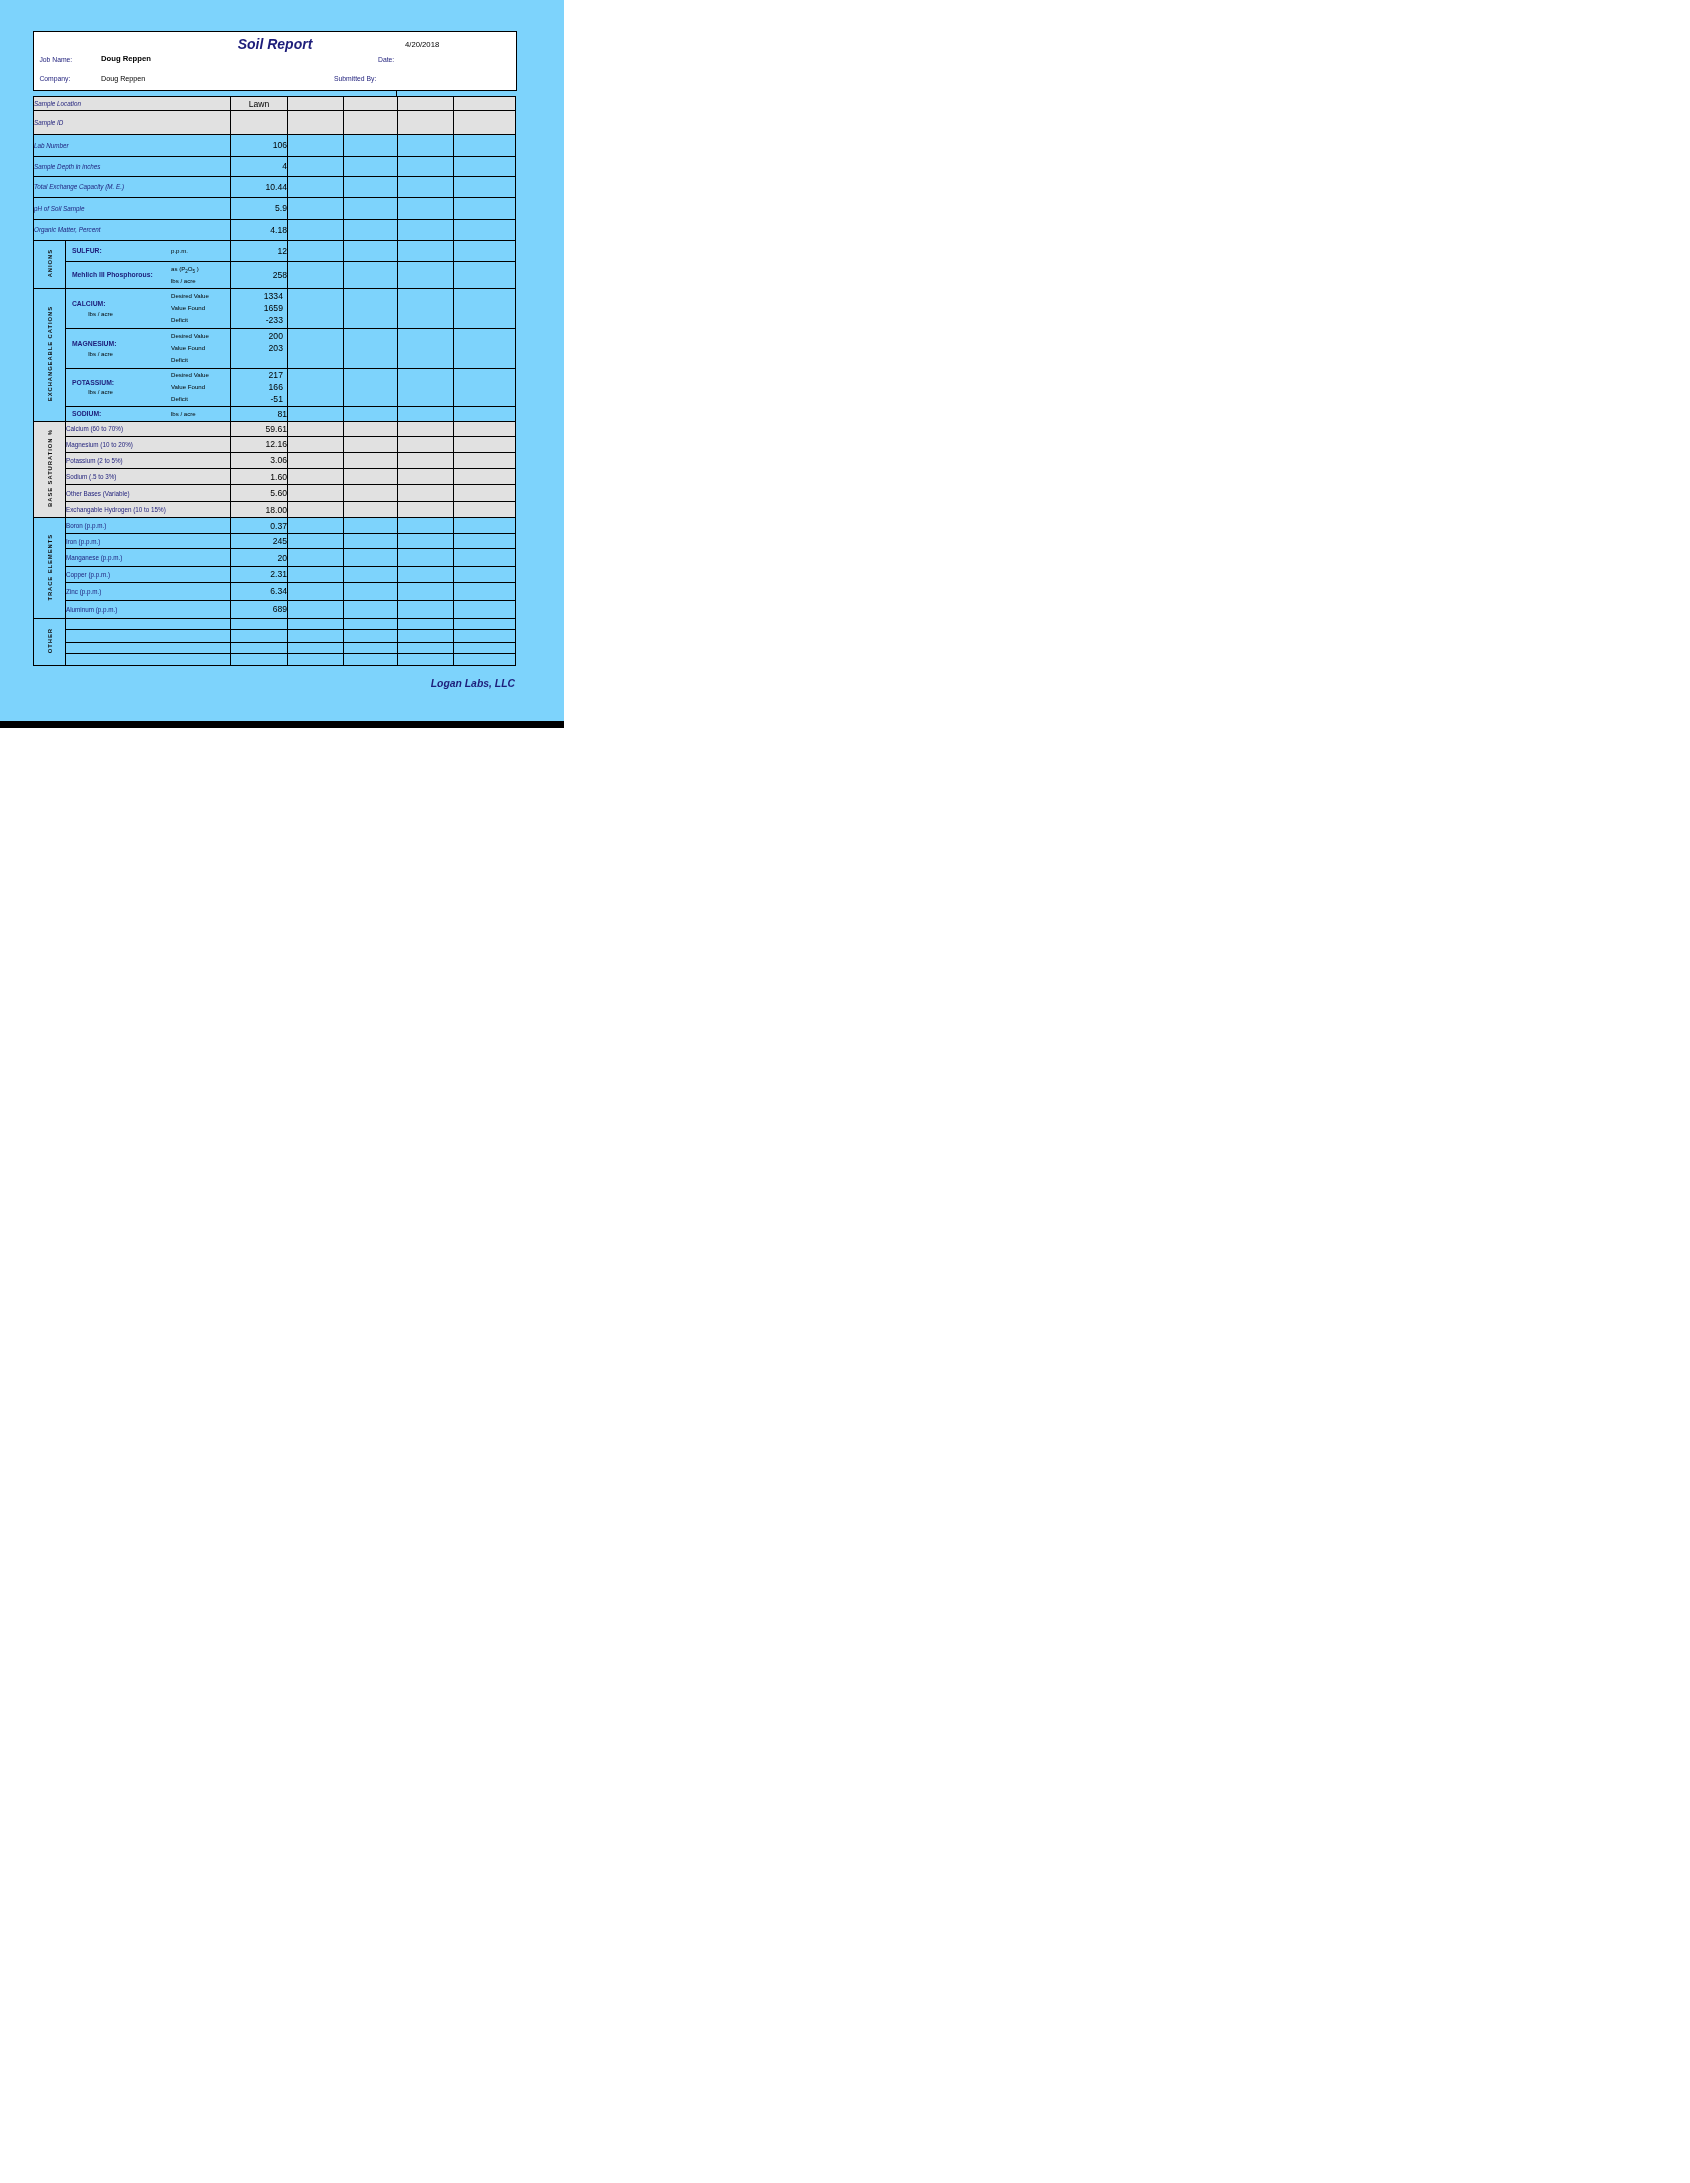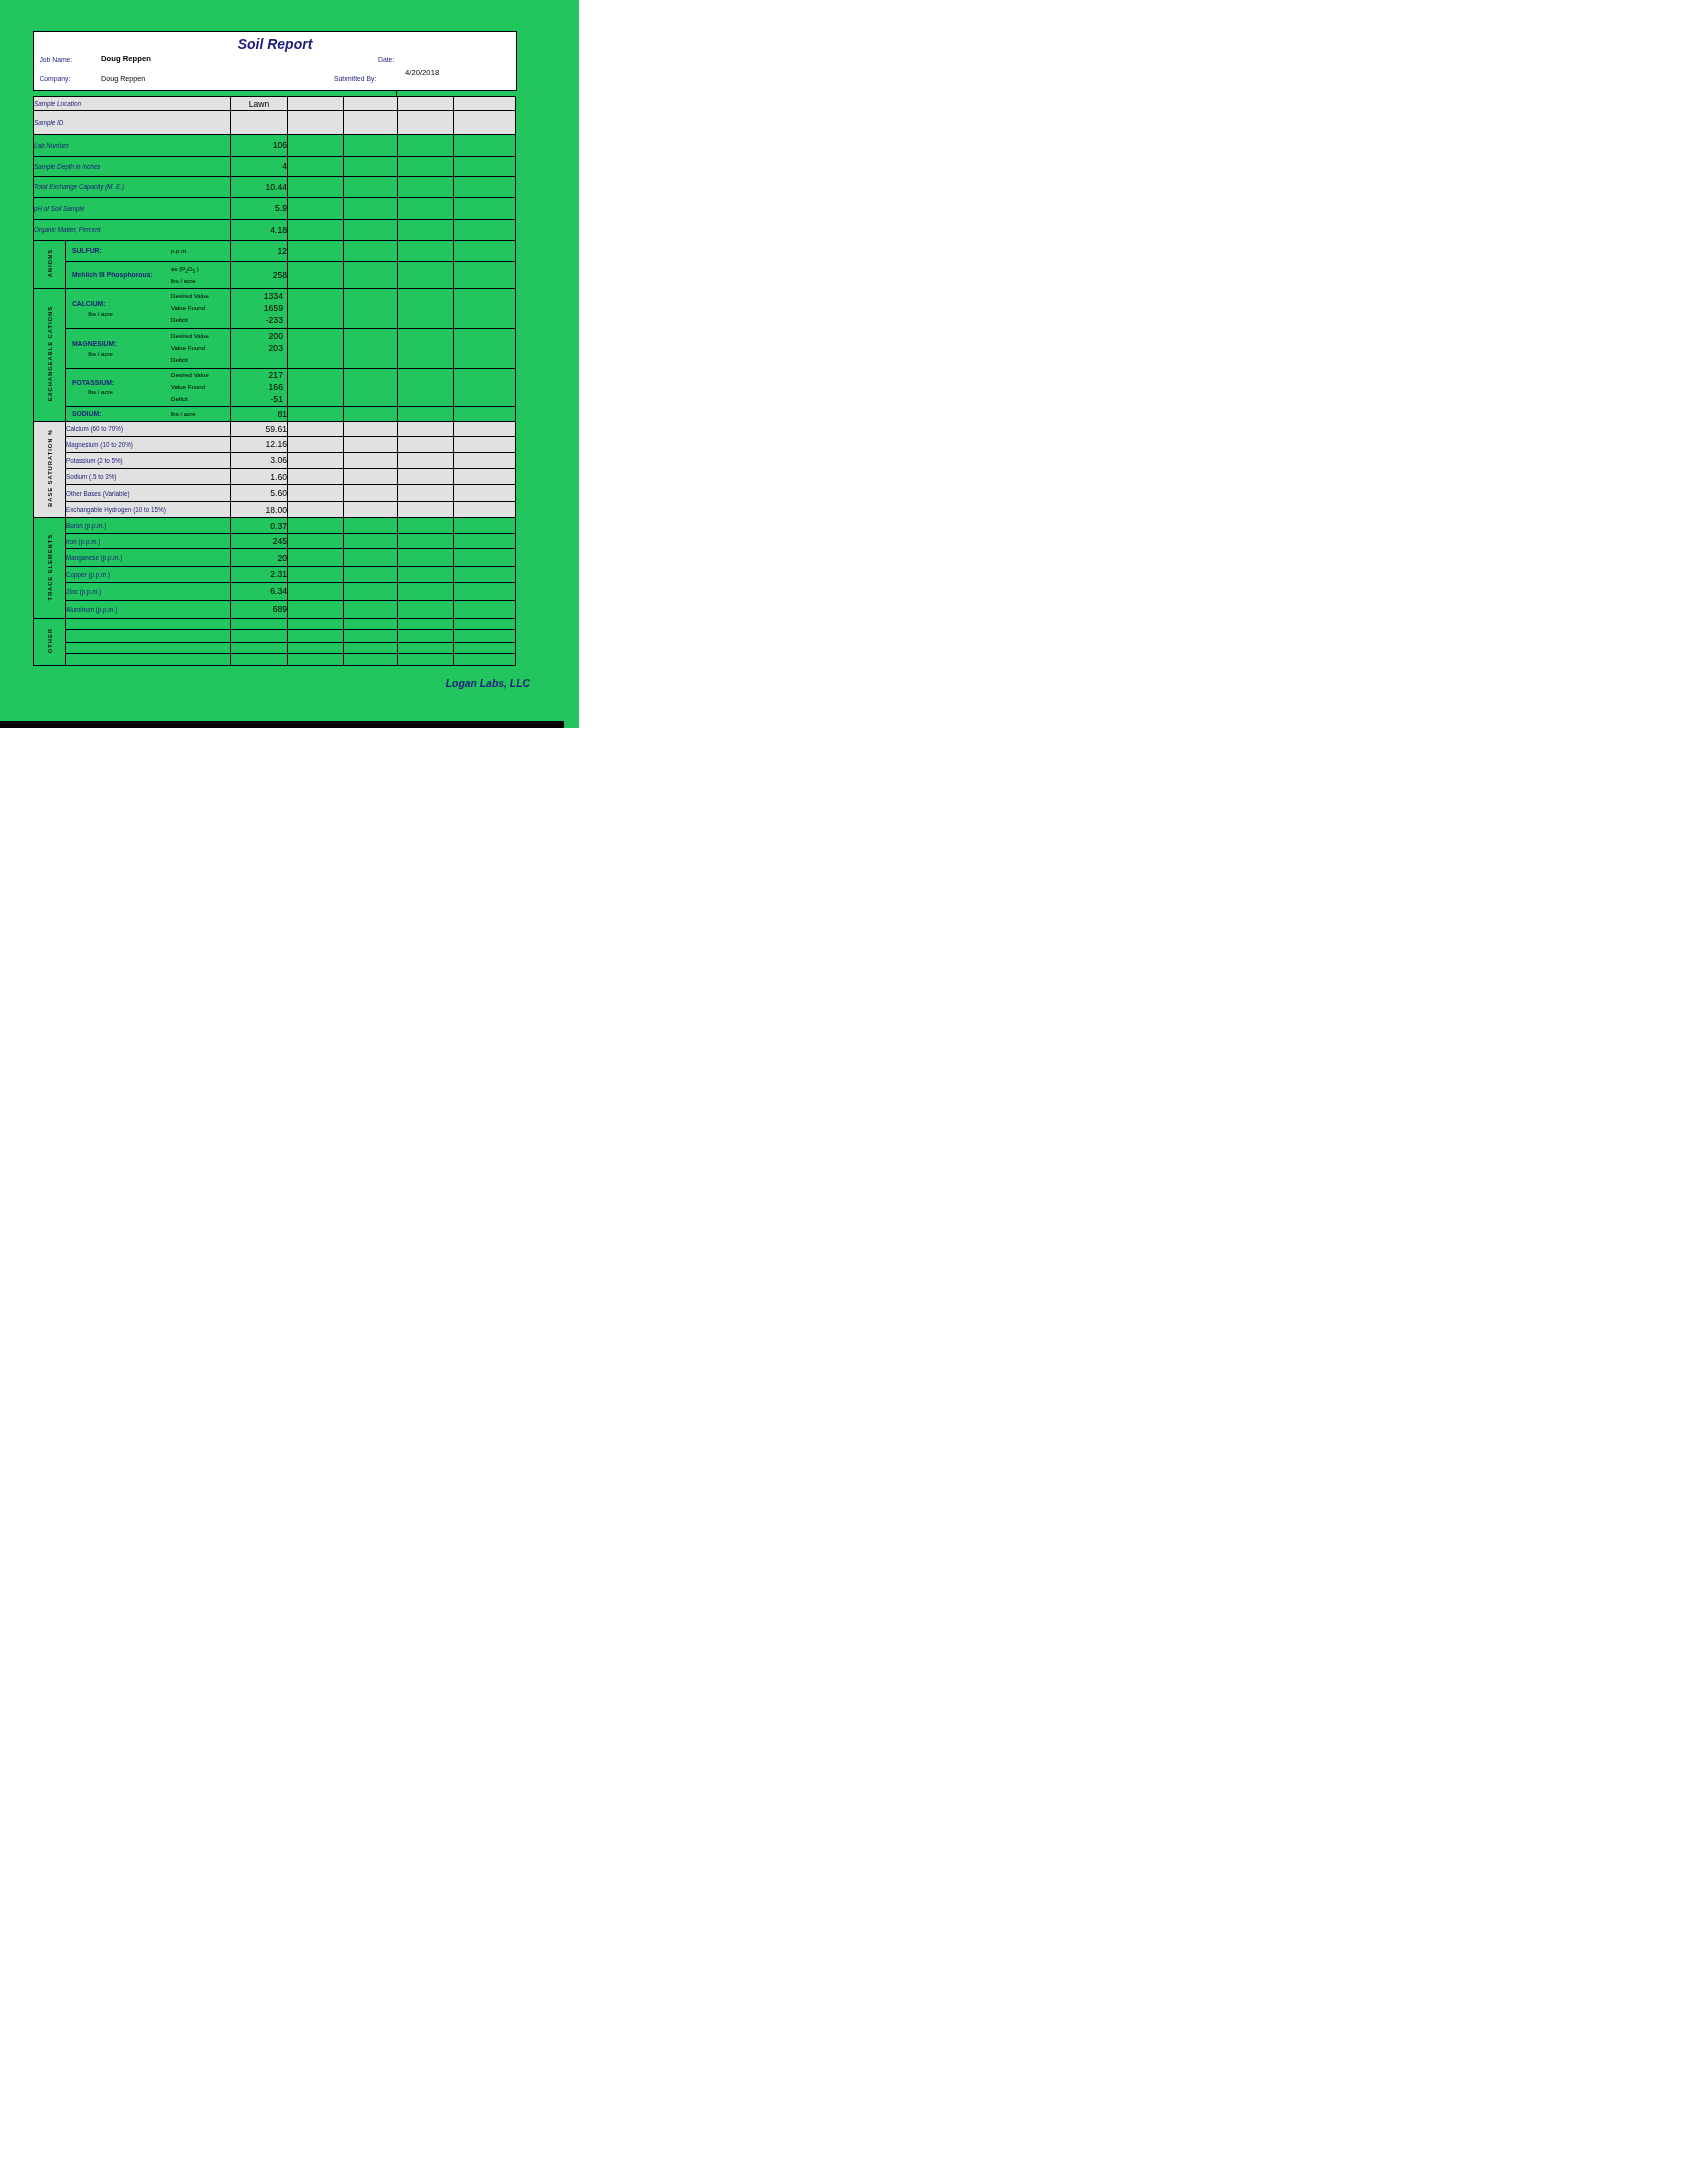--- a/index.html
+++ b/index.html
@@ -3,31 +3,31 @@
 <meta charset="utf-8">
 <title>Soil Report</title>
 <style>
   :root{
     --navy:#1d1d7a;
     --ink:#000000;
     --gray:#e1e1e1;
   }
   html,body{margin:0;padding:0;background:#ffffff;}
   body{font-family:"Liberation Sans","DejaVu Sans",sans-serif;color:var(--ink);}
-  .page{position:relative;width:564px;height:728px;background:#22c55e;overflow:hidden;padding-left:15px;}
+  .page{position:relative;width:564px;height:728px;background:#7dd3fc;overflow:hidden;}
 
   
   .header-box{position:absolute;left:33px;top:31px;width:484px;height:60px;border:1.8px solid #000;box-sizing:border-box;background:#fff;}
   .hb-title{position:absolute;left:0;right:0;top:3.6px;text-align:center;font-size:14px;font-weight:bold;font-style:italic;color:var(--navy);letter-spacing:0px;}
   .hb-label{position:absolute;font-size:6.8px;color:var(--navy);white-space:nowrap;}
   .hb-value{position:absolute;font-size:7.7px;color:#000;white-space:nowrap;}
   .hb-job-label{left:5.4px;top:23.5px;}
   .hb-job-value{left:67px;top:22px;font-weight:bold;}
   .hb-date-label{left:344px;top:23.5px;}
-  .hb-date-value{left:371px;top:36px;}
+  .hb-date-value{left:371px;top:8px;}
   .hb-company-label{left:5.4px;top:43px;}
   .hb-company-value{left:67px;top:42px;font-size:7.2px;}
   .hb-submitted-label{left:300px;top:43px;}
 
   
   .tick{position:absolute;left:396px;top:90px;width:1.4px;height:5.9px;background:#000;}
 
   
   .tbl-wrap{position:absolute;left:33px;top:96px;}
   table.soil{border-collapse:collapse;table-layout:fixed;width:482px;border:1.8px solid #000;}

